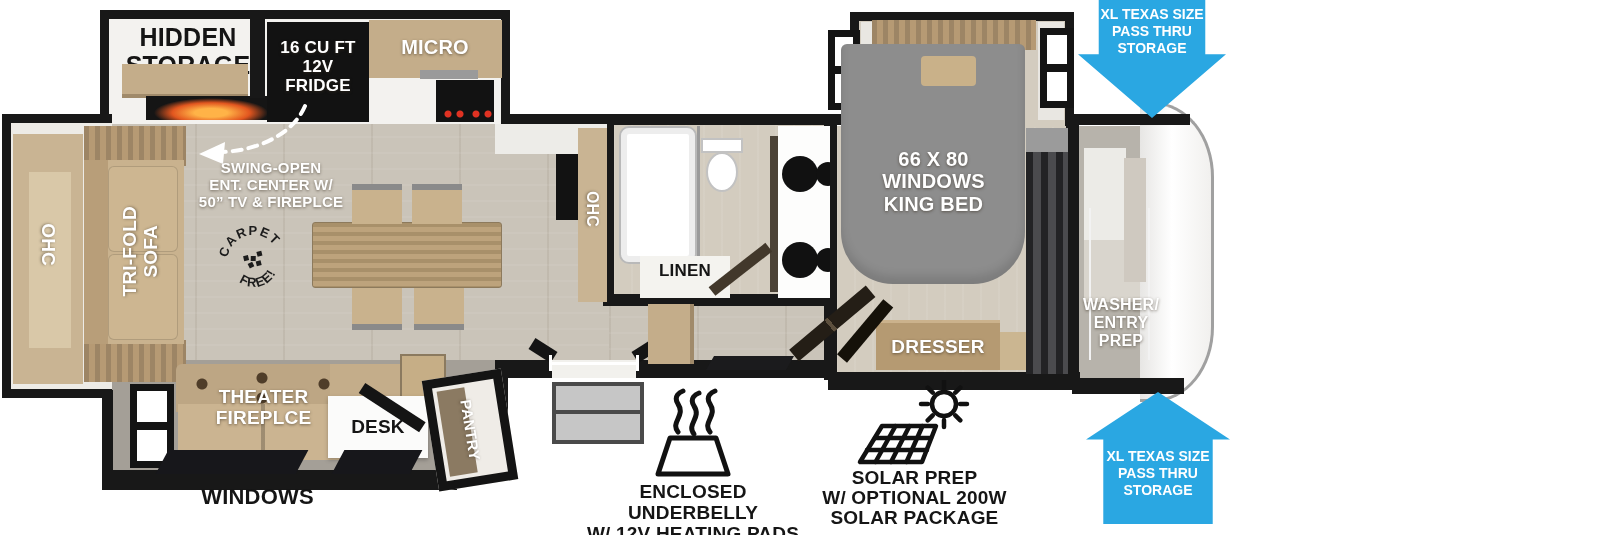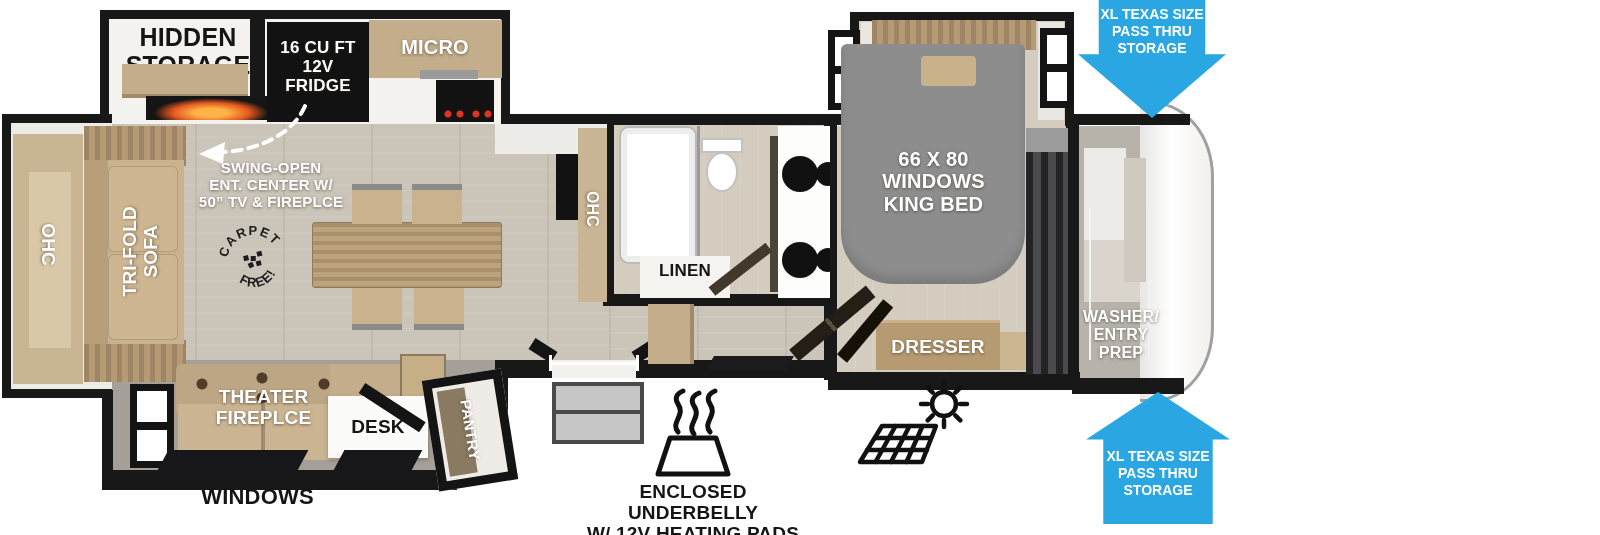--- a/index.html
+++ b/index.html
@@ -177,21 +177,21 @@
   <div class="a wtxt flex" style="left:876px;top:320px;width:124px;height:50px;background:#b59a72;border-top:3px solid #cbb28c;font-size:19px;">DRESSER</div>
   <div class="a" style="left:842px;top:352px;width:72px;height:13px;background:#151109;transform:rotate(-50deg);transform-origin:left center;"></div>
   <div class="a" style="left:1026px;top:128px;width:42px;height:24px;background:#9b9b9b;"></div>
   <div class="a" style="left:1026px;top:152px;width:42px;height:222px;background:repeating-linear-gradient(90deg,#232325 0 7px,#4b4b4e 7px 15px);"></div>
 
   <div class="a" style="left:1084px;top:148px;width:42px;height:92px;background:#ecebe7;"></div>
   <div class="a" style="left:1084px;top:240px;width:56px;height:62px;background:#d9d5cd;"></div>
   <div class="a" style="left:1124px;top:158px;width:22px;height:124px;background:#cfc9c0;"></div>
   <div class="a" style="left:1089px;top:208px;width:2px;height:152px;background:#f2f2f2;"></div>
   <div class="a" style="left:1148px;top:208px;width:2px;height:152px;background:#f2f2f2;"></div>
-  <div class="a wtxt" style="left:1078px;top:308px;width:86px;font-size:16px;">
+  <div class="a wtxt" style="left:1078px;top:296px;width:86px;font-size:16px;">
     <span class="bl">WASHER/</span>
     <span class="bl">ENTRY</span>
     <span class="bl">PREP</span>
   </div>
 
   <div class="a arrow" style="left:1078px;top:0;width:148px;height:118px;clip-path:polygon(14% 0,86% 0,86% 46%,100% 46%,50% 100%,0 46%,14% 46%);padding-top:6px;">
     <span>XL TEXAS SIZE</span>
     <span>PASS THRU</span>
     <span>STORAGE</span>
   </div>
@@ -220,14 +220,19 @@
 
   <svg class="a" style="left:852px;top:380px;" width="118" height="90" viewBox="0 0 118 90">
     <g fill="none" stroke="#111" stroke-width="4.5" stroke-linecap="round" stroke-linejoin="round">
       <polygon points="8,82 70,82 84,46 30,46"></polygon>
       <path d="M 23.5,82 L 43.5,46 M 39,82 L 57.5,46 M 54.5,82 L 70.5,46"></path>
       <path d="M 15,70 L 75,70 M 23,58 L 79,58"></path>
       <circle cx="92" cy="24" r="12"></circle>
       <path d="M 92,8 L 92,1 M 92,40 L 92,47 M 76,24 L 69,24 M 108,24 L 115,24 M 80.7,12.7 L 75.7,7.7 M 103.3,12.7 L 108.3,7.7 M 80.7,35.3 L 75.7,40.3 M 103.3,35.3 L 108.3,40.3"></path>
     </g>
   </svg>
+  <div class="a btxt" style="left:822px;top:468px;width:185px;font-size:19px;line-height:20px;">
+    <span class="bl">SOLAR PREP</span>
+    <span class="bl">W/ OPTIONAL 200W</span>
+    <span class="bl">SOLAR PACKAGE</span>
+  </div>
 
 </div>
 
 </body></html>

